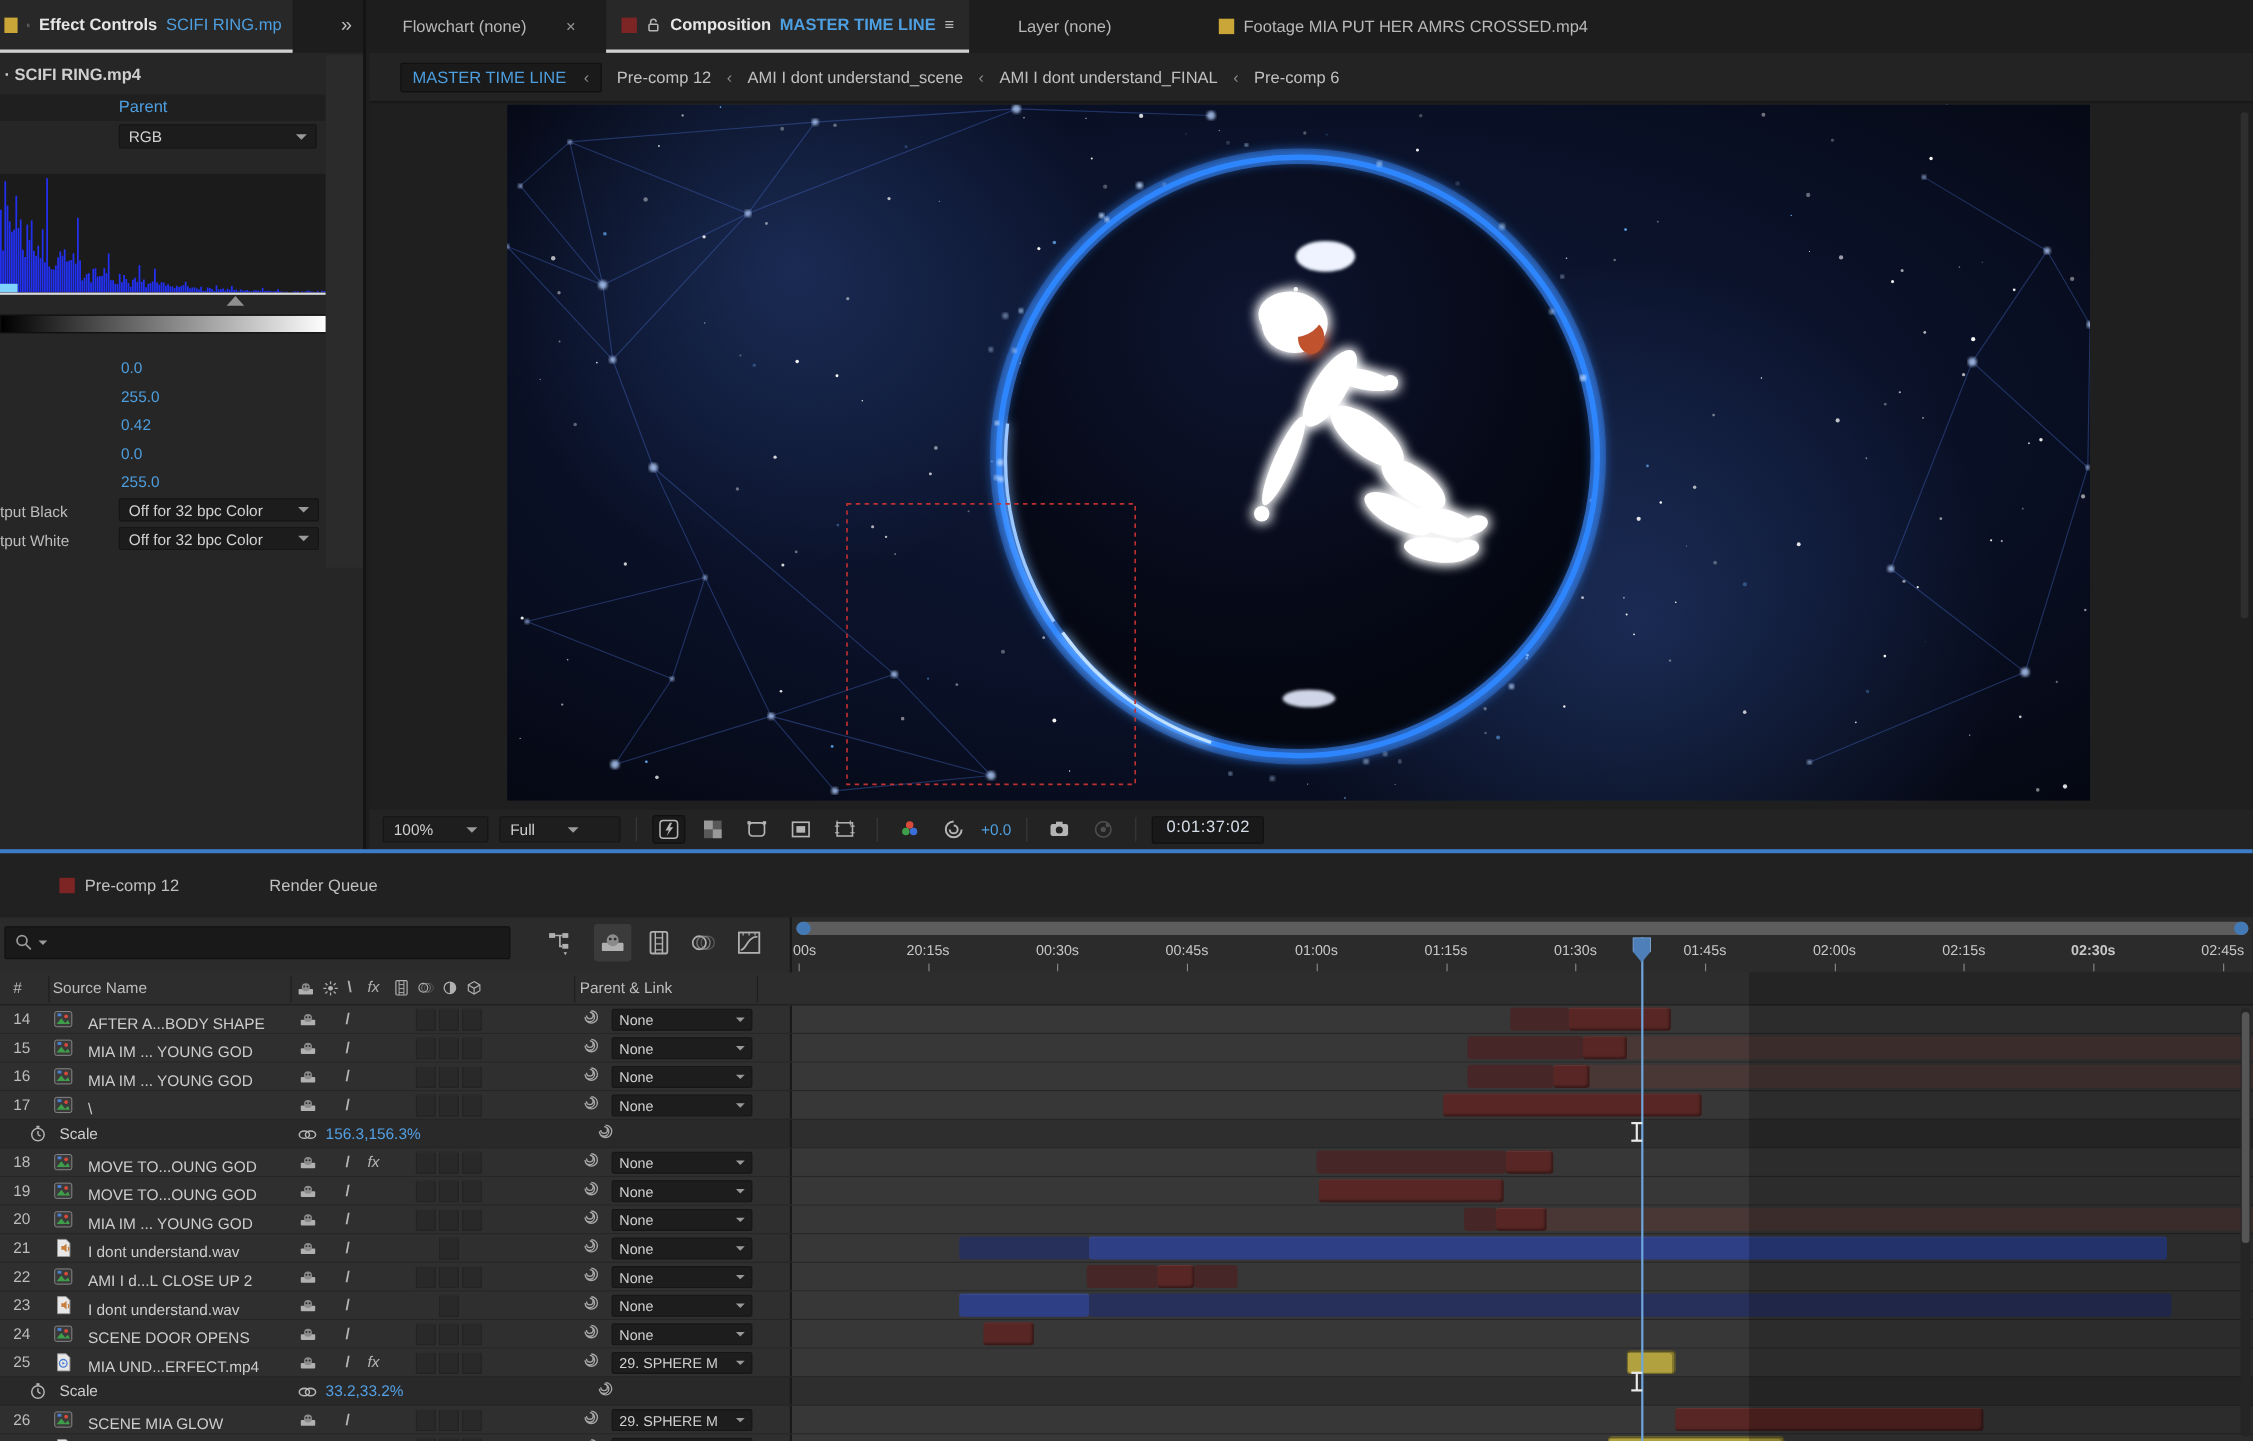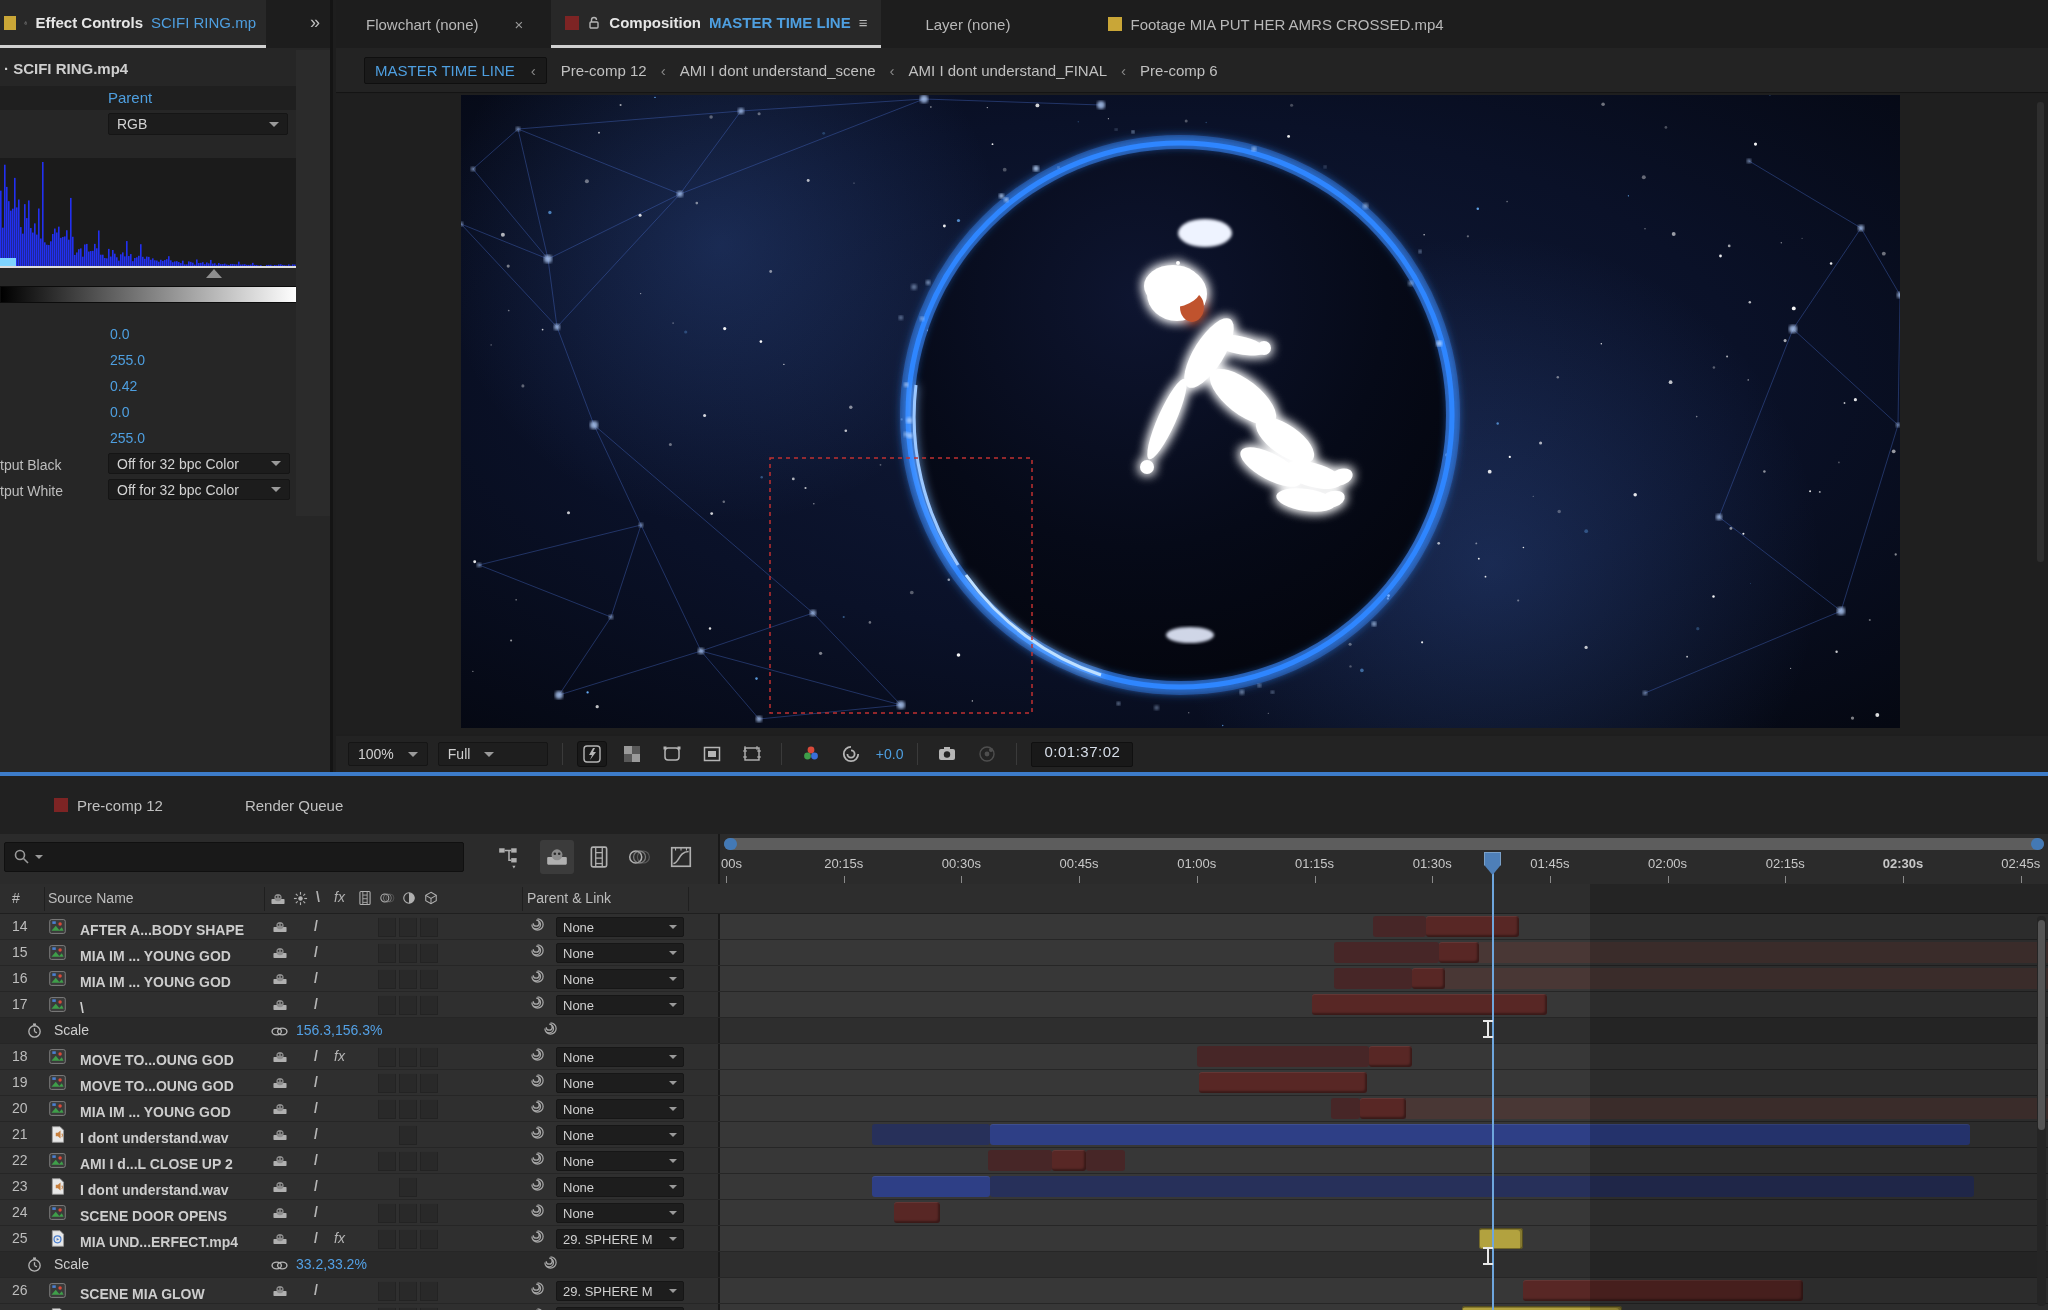--- a/index.html
+++ b/index.html
@@ -36,21 +36,21 @@
   .v-tab{display:flex;align-items:center;gap:8px;height:48px;padding:0 14px;white-space:nowrap}
   .v-tab.active{background:#282828;border-bottom:3px solid #d0d0d0}
   .v-tab .white{color:#e6e6e6;font-weight:bold}
   .v-tab .blue{color:#4e9fe0;font-weight:bold}
   #v-crumbs{height:45px;background:#232323;display:flex;align-items:center;font-size:15px;color:#c0c0c0;gap:14px;padding-left:28px;border-bottom:1px solid #141414}
   #crumb-active{background:#1a1a1a;border:1px solid #0f0f0f;border-radius:2px;color:#4e9fe0;padding:4px 10px;display:flex;gap:16px;align-items:center}
   .crumb-sep{color:#8a8a8a}
   #v-stage{position:absolute;left:0;top:94px;width:1712px;height:640px;background:#1f1f1f;overflow:hidden}
   #scene{position:absolute;left:125px;top:1px}
   #v-toolbar{position:absolute;left:0;top:736px;width:1712px;height:36px;background:#232323;display:flex;align-items:center;gap:10px;padding-left:12px;color:#b5b5b5}
-  .tb-dd{background:#1e1e1e;border:1px solid #151515;border-radius:2px;height:24px;display:flex;align-items:center;gap:14px;padding:0 9px;color:#cfcfcf}
+  .tb-dd{background:#1e1e1e;border:1px solid #151515;border-radius:2px;height:24px;display:flex;align-items:center;gap:30px;padding:0 9px;color:#cfcfcf}
   .tb-ic{width:30px;height:26px;display:flex;align-items:center;justify-content:center;border-radius:3px}
   .tb-ic.boxed{background:#191919;border:1px solid #101010}
   .tb-sep{width:1px;height:22px;background:#3a3a3a;margin:0 4px}
   #tb-exp{color:#4e9fe0}
   #tb-time{background:#191919;border:1px solid #101010;border-radius:2px;height:25px;display:flex;align-items:flex-start;padding:0 12px;color:#d6dde8;font-size:15px;letter-spacing:.5px}
   #blue-line{left:0;top:772px;width:2048px;height:4px;background:#3d7cc9}
   
   #tl{left:0;top:776px;width:2048px;height:534px;background:#2b2b2b}
   #tl-tabs{height:58px;background:#212121;display:flex;align-items:center;gap:0;font-size:15px;color:#c0c0c0}
   .tl-tab{display:flex;align-items:center;gap:9px;padding:0 26px;height:58px}
@@ -69,21 +69,21 @@
   .marker .flag{position:absolute;left:7px;top:0;width:17px;height:18px;background:#cfcfcf;border:1px solid #6a6a6a;color:#1c1c1c;font-size:13px;text-align:center;line-height:17px}
   .marker .pt{position:absolute;left:0;top:7px;width:0;height:0;border-top:11px solid #cfcfcf;border-left:7px solid transparent;border-right:2px solid transparent}
   #cachebar{position:absolute;left:0;top:73px;right:0;height:6px}
   .cache{position:absolute;top:0;height:6px}
   #tl-header{position:absolute;left:0;top:108px;width:2048px;height:30px;background:#2d2d2d;border-bottom:1px solid #1f1f1f;color:#bdbdbd;font-size:14px}
   .colsep{position:absolute;top:3px;width:1px;height:24px;background:#1f1f1f}
   #tl-rows{position:absolute;left:0;top:138px;width:2048px;height:396px;overflow:hidden}
   .tl-row{position:absolute;left:0;width:2048px;height:26px;background:#2f2f2f;border-bottom:1px solid #262626}
   .tl-row.prop{background:#292929}
   .tl-row .num{position:absolute;left:12px;top:4px;color:#bdbdbd}
-  .tl-row .name{position:absolute;left:80px;top:8px;width:186px;color:#cdcdcd;font-weight:bold;white-space:nowrap;overflow:hidden}
+  .tl-row .name{position:absolute;left:80px;top:8px;width:186px;color:#cdcdcd;font-weight:normal;white-space:nowrap;overflow:hidden}
   .tl-row .sw{position:absolute;top:4px;color:#b5b5b5}
   .swbox{position:absolute;top:3px;width:18px;height:20px;background:#292929;box-shadow:inset 0 1px 0 rgba(255,255,255,.05),inset 0 0 0 1px #232323}
   .spiral{position:absolute;top:3px;color:#a8a8a8;font-size:15px}
   .pdd{position:absolute;left:556px;top:3px;width:128px;height:20px;background:#1d1d1d;border:1px solid #161616;border-radius:2px;display:flex;align-items:center;justify-content:space-between;padding:0 6px;color:#d0d0d0;font-size:13px;white-space:nowrap;overflow:hidden}
   .track{position:absolute;left:718px;top:0;width:1330px;height:25px;background:#373737;border-left:2px solid #191919}
   .tl-row.prop .track{background:#2e2e2e}
   .bar{position:absolute;top:2px;height:21px;border-radius:3px}
   .bar.m-br{background:#582725;box-shadow:inset 0 1px 0 rgba(255,255,255,.07),inset -2px -2px 2px rgba(0,0,0,.35)}
   .bar.m-md{background:#472627;border-radius:3px}
   .bar.m-ft{background:rgba(115,55,50,.30);border-radius:0}

